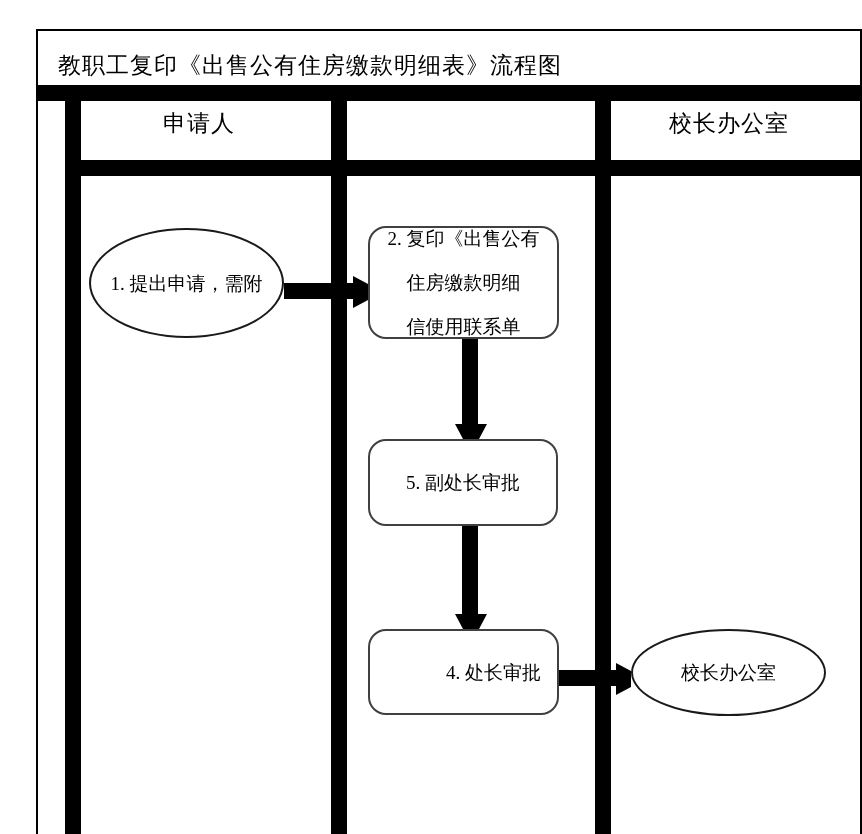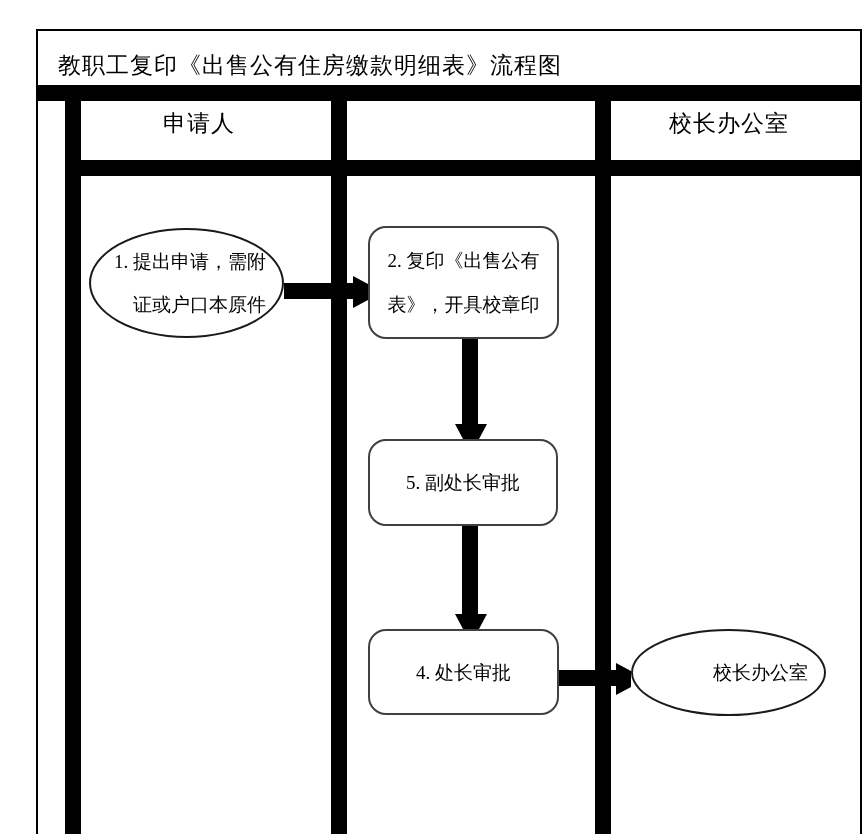--- a/index.html
+++ b/index.html
@@ -49,26 +49,26 @@
     position: absolute;
     display: flex; flex-direction: column;
     align-items: center; justify-content: center;
     text-align: center;
     font-size: 19px;
     line-height: 27px;
     background: #ffffff;
     border-radius: 18px;
   }
   .rect    { border: 2px solid #404040; }
-  .ellipse { border: 2px solid #1a1a1a; border-radius: 50%; align-items: flex-end; }
+  .ellipse { border: 2px solid #1a1a1a; border-radius: 50%; }
 
   .shape-1 { left: 73px;  top: 212px; width: 195px; height: 110px; }
   .shape-2 { left: 352px; top: 210px; width: 191px; height: 113px; line-height: 28px; }
   .shape-3 { left: 352px; top: 423px; width: 190px; height: 87px; }
-  .shape-4 { left: 352px; top: 613px; width: 191px; height: 86px; }
+  .shape-4 { left: 352px; top: 613px; width: 191px; height: 86px; align-items: flex-end; }
   .shape-5 { left: 615px; top: 613px; width: 195px; height: 87px; }
 
   .arrow-line { position: absolute; background: #000000; }
   .head-right {
     position: absolute; width: 0; height: 0;
     border-top: 8px solid transparent;
     border-bottom: 8px solid transparent;
     border-left: 15px solid #000000;
   }
   .head-down {
@@ -90,29 +90,29 @@
   <div class="vline" style="left:315px; top:70px; height:752px;"></div>
   <div class="vline" style="left:579px; top:70px; height:752px;"></div>
 
   <div class="title-cell">教职工复印《出售公有住房缴款明细表》流程图</div>
 
   <div class="col-head col-head-1">申请人</div>
   <div class="col-head col-head-3">校长办公室</div>
 
   <div class="shape ellipse shape-1">
     <div>1. 提出申请，需附</div>
-    <div>证或户口本原件</div>
   </div>
 
   <div class="arrow-line" style="left:268px; top:267px; width:72px; height:2px;"></div>
   <div class="head-right" style="left:337px; top:260px;"></div>
 
   <div class="shape rect shape-2">
     <div>2. 复印《出售公有</div>
-    <div>表》，开具校章印</div>
+    <div>住房缴款明细</div>
+    <div>信使用联系单</div>
   </div>
 
   <div class="arrow-line" style="left:446px; top:323px; width:2px; height:86px;"></div>
   <div class="head-down" style="left:439px; top:408px;"></div>
 
   <div class="shape rect shape-3">
     <div>5. 副处长审批</div>
   </div>
 
   <div class="arrow-line" style="left:446px; top:510px; width:2px; height:89px;"></div>

